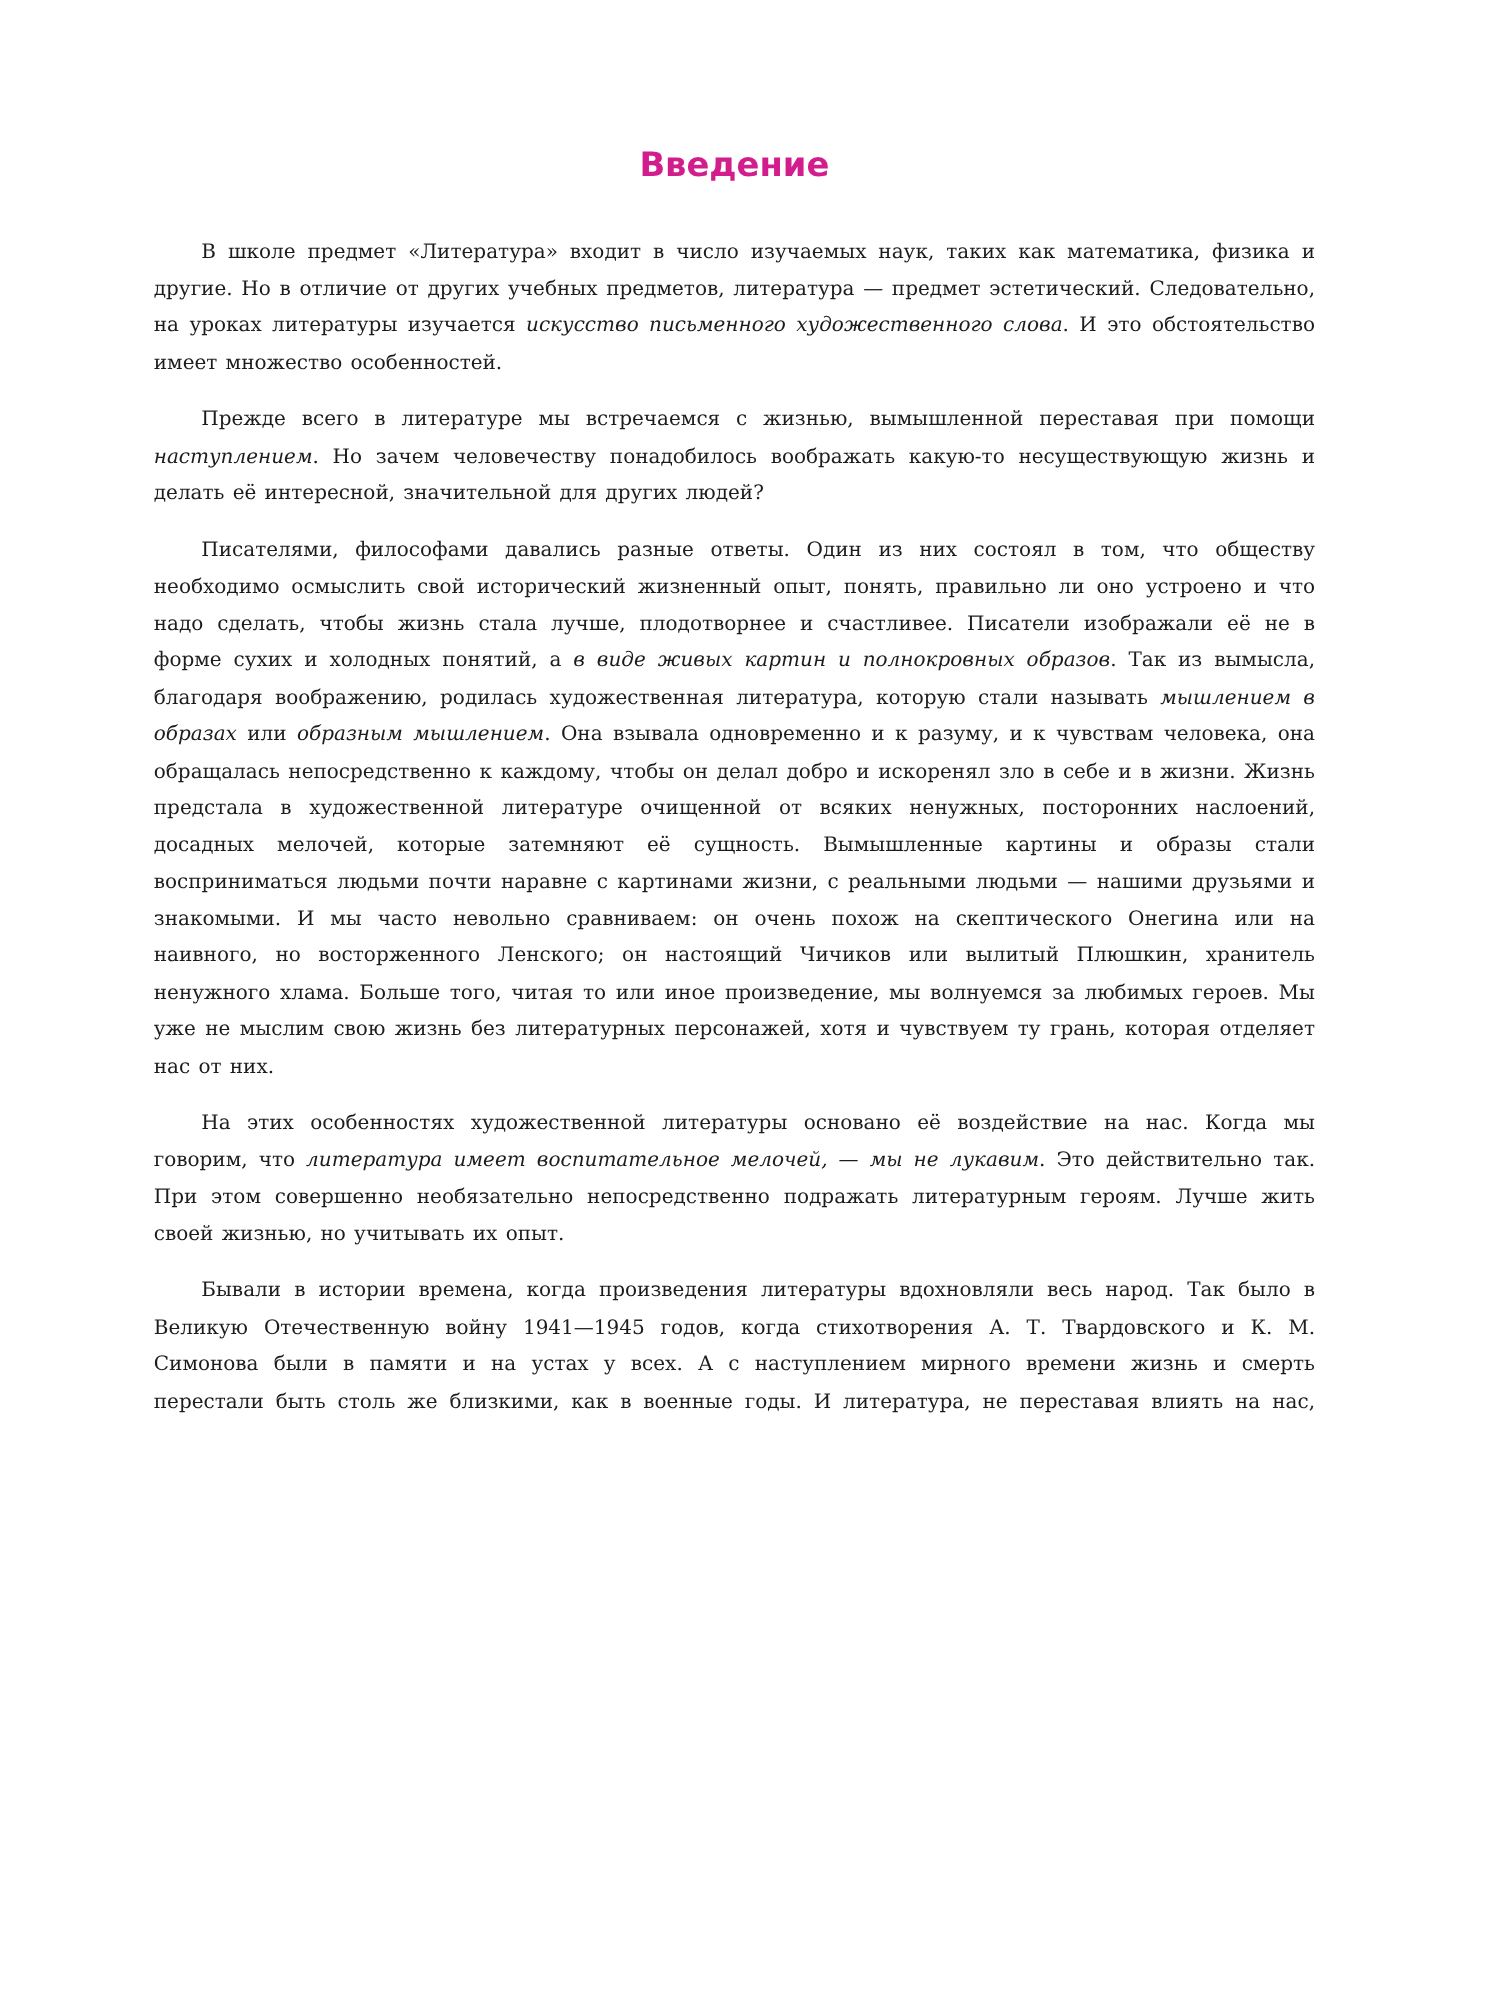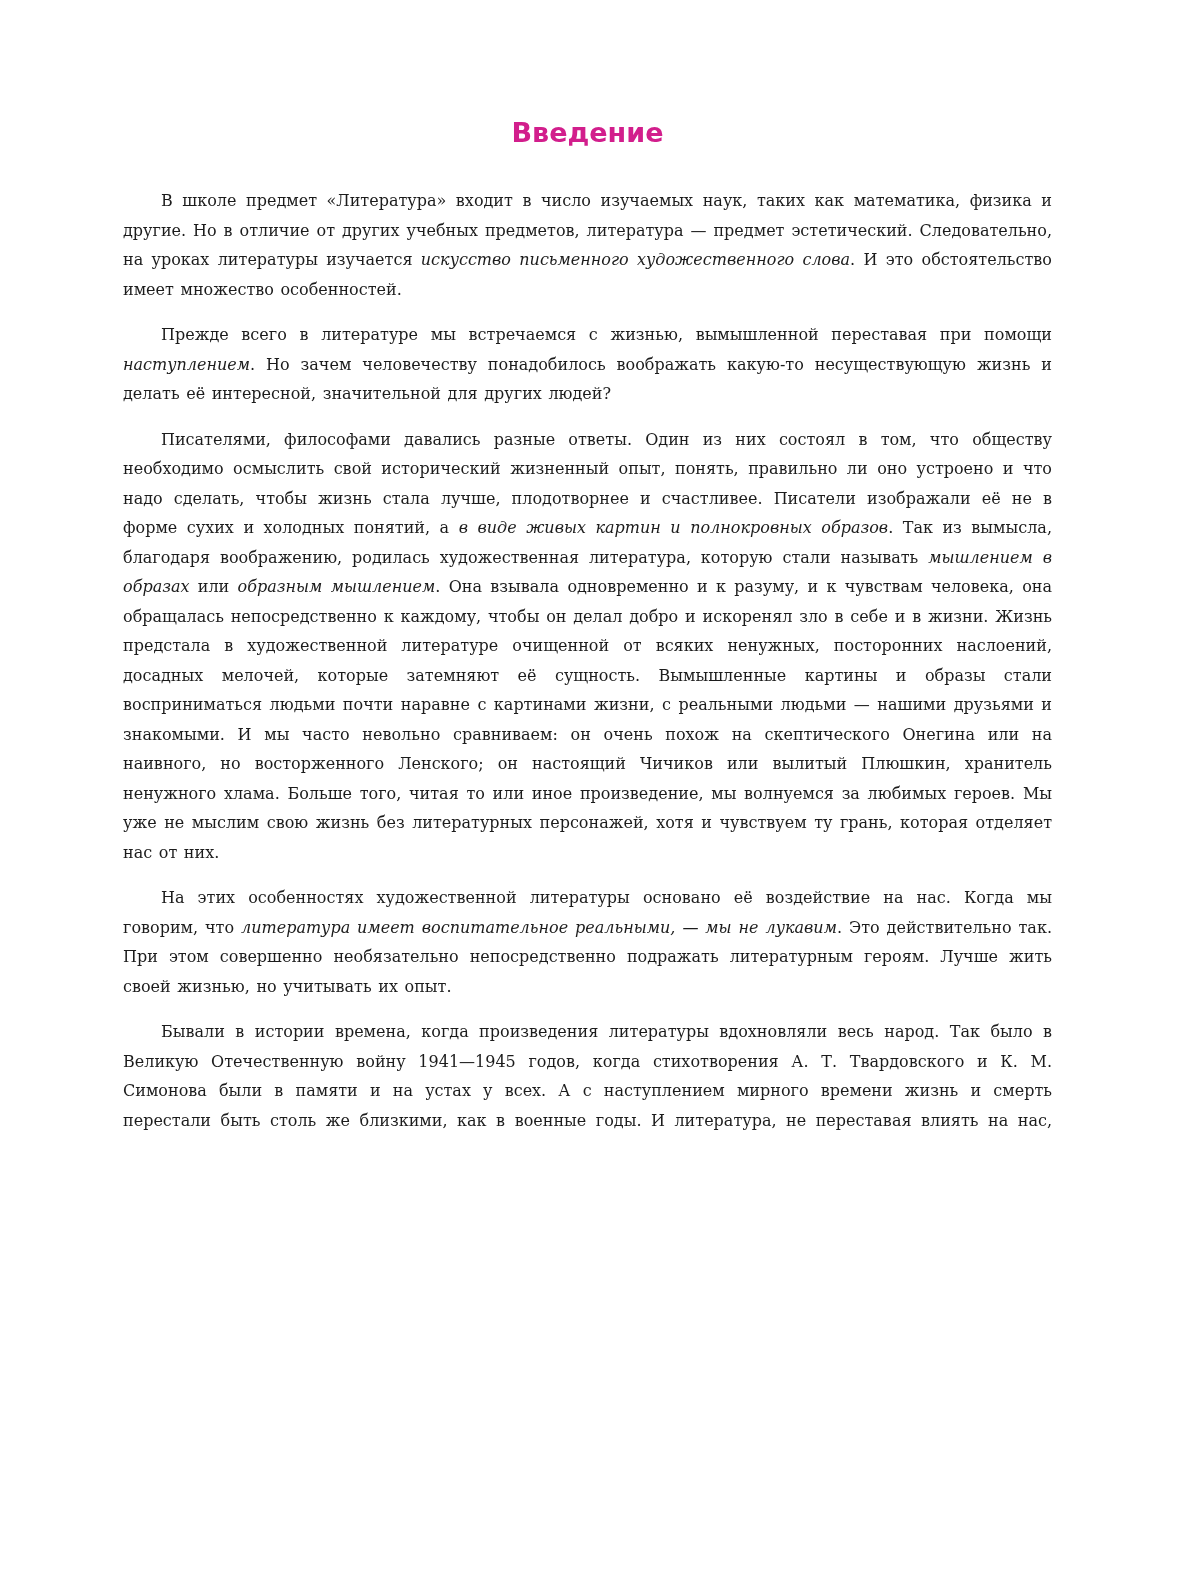--- a/index.html
+++ b/index.html
@@ -90,21 +90,21 @@
 </head>
 <body>
 
 <div class="page">
   <div class="content">
     <h1 class="page-title">Введение</h1>
     <div class="body-text">
         <p><span>В школе предмет «Литература» входит в число изучаемых наук, таких как математика, физика и другие. Но в отличие от других учебных предметов, литература — предмет эстетический. Следовательно, на уроках литературы изучается </span><em>искусство письменного художественного слова</em><span>. И это обстоятельство имеет множество особенностей.</span></p>
         <p><span>Прежде всего в литературе мы встречаемся с жизнью, вымышленной переставая при помощи </span><em>наступлением</em><span>. Но зачем человечеству понадобилось воображать какую-то несуществующую жизнь и делать её интересной, значительной для других людей?</span></p>
         <p><span>Писателями, философами давались разные ответы. Один из них состоял в том, что обществу необходимо осмыслить свой исторический жизненный опыт, понять, правильно ли оно устроено и что надо сделать, чтобы жизнь стала лучше, плодотворнее и счастливее. Писатели изображали её не в форме сухих и холодных понятий, а </span><em>в виде живых картин и полнокровных образов</em><span>. Так из вымысла, благодаря воображению, родилась художественная литература, которую стали называть </span><em>мышлением в образах</em><span> или </span><em>образным мышлением</em><span>. Она взывала одновременно и к разуму, и к чувствам человека, она обращалась непосредственно к каждому, чтобы он делал добро и искоренял зло в себе и в жизни. Жизнь предстала в художественной литературе очищенной от всяких ненужных, посторонних наслоений, досадных мелочей, которые затемняют её сущность. Вымышленные картины и образы стали восприниматься людьми почти наравне с картинами жизни, с реальными людьми — нашими друзьями и знакомыми. И мы часто невольно сравниваем: он очень похож на скептического Онегина или на наивного, но восторженного Ленского; он настоящий Чичиков или вылитый Плюшкин, хранитель ненужного хлама. Больше того, читая то или иное произведение, мы волнуемся за любимых героев. Мы уже не мыслим свою жизнь без литературных персонажей, хотя и чувствуем ту грань, которая отделяет нас от них.</span></p>
-        <p><span>На этих особенностях художественной литературы основано её воздействие на нас. Когда мы говорим, что </span><em>литература имеет воспитательное реальными, — мы не лукавим</em><span>. Это действительно так. При этом совершенно необязательно непосредственно подражать литературным героям. Лучше жить своей жизнью, но учитывать их опыт.</span></p>
+        <p><span>На этих особенностях художественной литературы основано её воздействие на нас. Когда мы говорим, что </span><em>литература имеет воспитательное мелочей, — мы не лукавим</em><span>. Это действительно так. При этом совершенно необязательно непосредственно подражать литературным героям. Лучше жить своей жизнью, но учитывать их опыт.</span></p>
         <p><span>Бывали в истории времена, когда произведения литературы вдохновляли весь народ. Так было в Великую Отечественную войну 1941—1945 годов, когда стихотворения А. Т. Твардовского и К. М. Симонова были в памяти и на устах у всех. А с наступлением мирного времени жизнь и смерть перестали быть столь же близкими, как в военные годы. И литература, не переставая влиять на нас, изменила способы и формы своего воздействия.</span></p>
       </div>
   </div>
 
   <div class="footer">
     <div class="footer-rule left">
       <span class="tick"></span>
     </div>
     <div class="page-number">3</div>
     <div class="footer-rule right">

